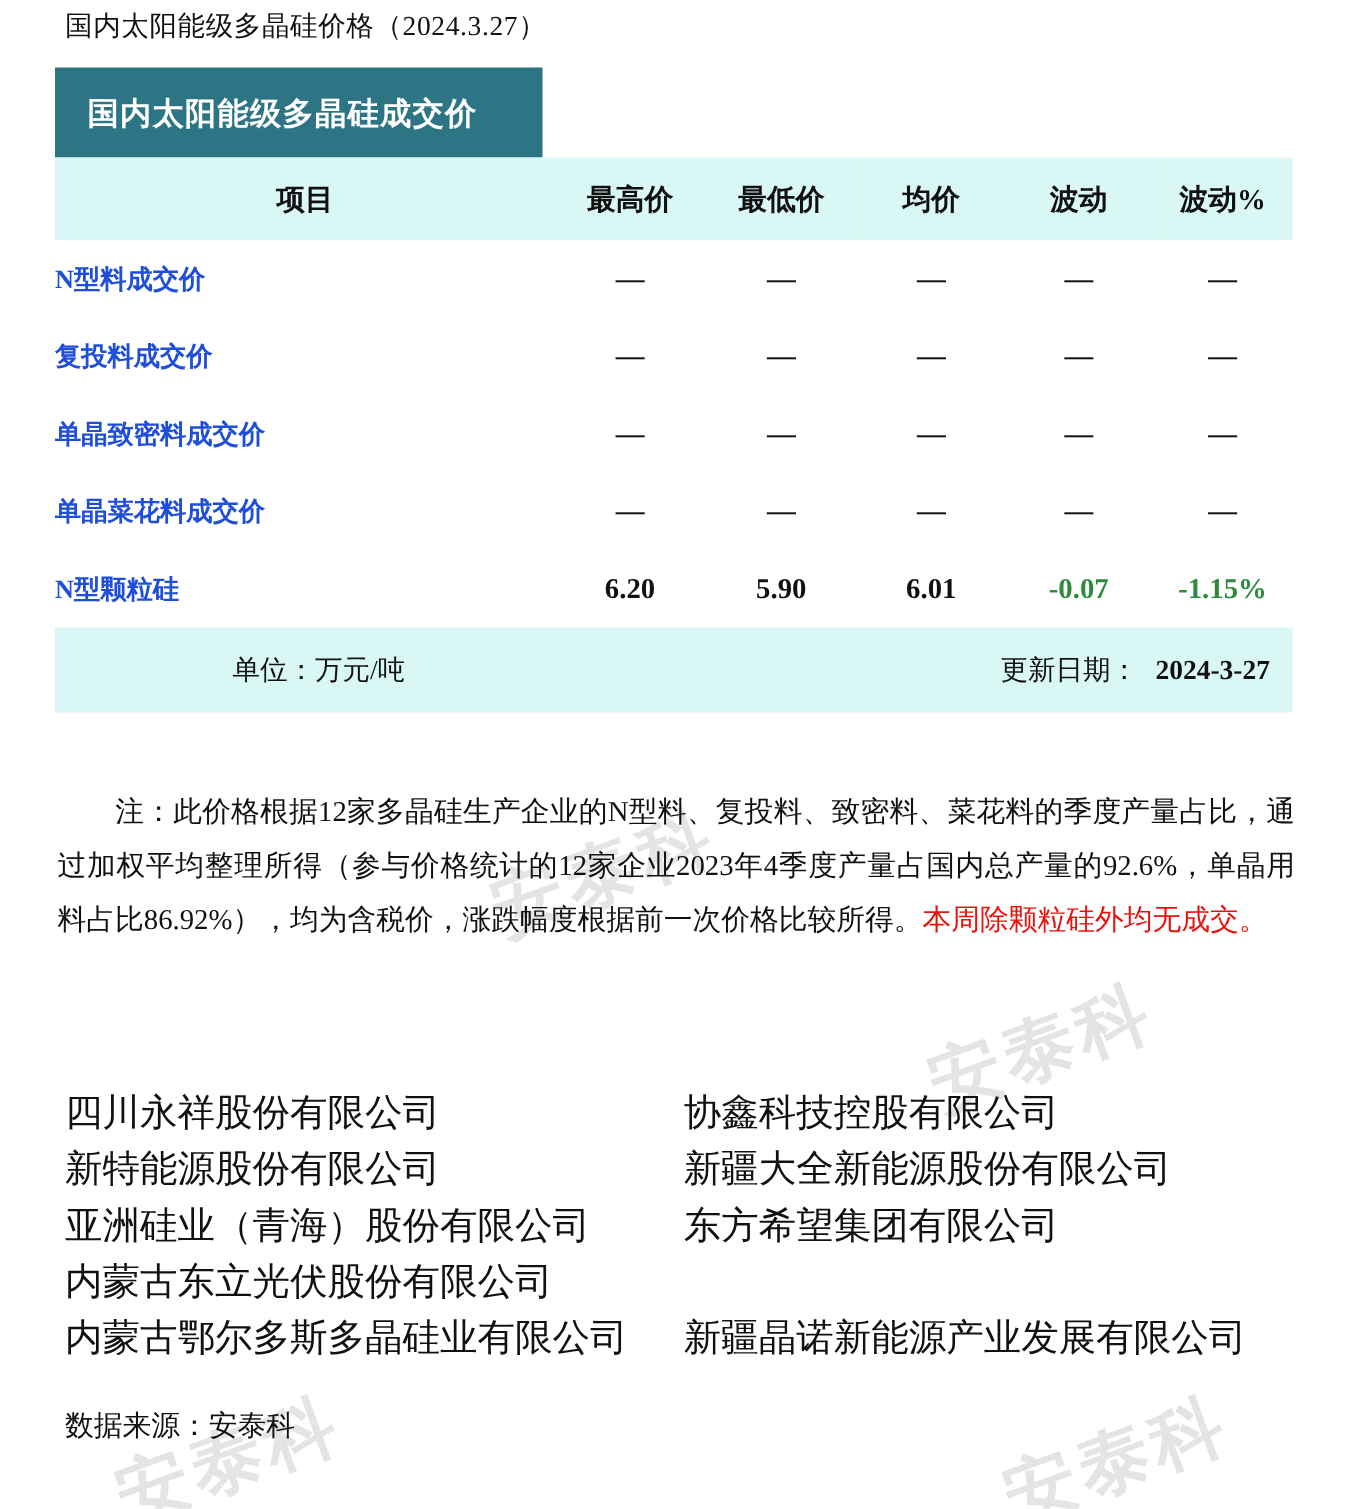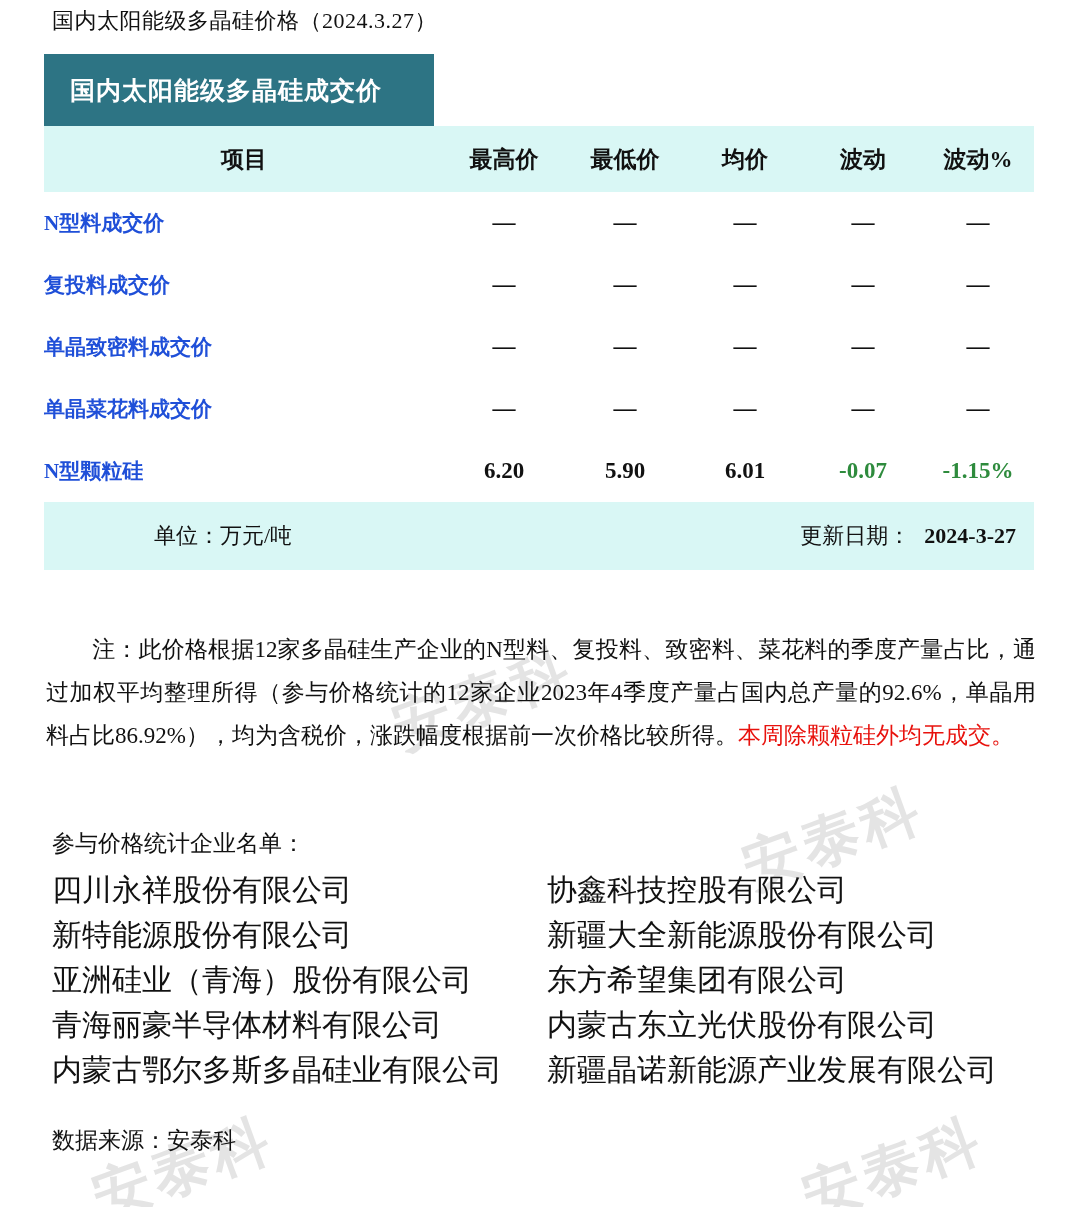--- a/index.html
+++ b/index.html
@@ -126,21 +126,21 @@
   .tbl-foot {
     width: 990px;
     background: #d9f7f5;
     height: 68px;
     display: flex;
     align-items: center;
     box-sizing: border-box;
     padding: 0 18px 0 110px;
     font-size: 22px;
   }
-  .tbl-foot .unit { font-weight: normal; color: #111; }
+  .tbl-foot .unit { font-weight: normal; color: #111; margin-left: 32px; }
   .tbl-foot .spacer { flex: 1; }
   .tbl-foot .upd-label { color: #111; margin-right: 14px; margin-left: 28px; }
   .tbl-foot .upd-date { font-weight: bold; color: #111; }
 
   
   .note {
     position: absolute;
     left: 46px;
     top: 628px;
     width: 990px;
@@ -269,36 +269,34 @@
       <span class="spacer"></span>
       <span class="upd-label">更新日期：</span>
       <span class="upd-date">2024-3-27</span>
     </div>
   </div>
 
   <div class="note">
     <span class="indent"></span><span>注：此价格根据12家多晶硅生产企业的N型料、复投料、致密料、菜花料的季度产量占比，通过加权平均整理所得（参与价格统计的12家企业2023年4季度产量占国内总产量的92.6%，单晶用料占比86.92%），均为含税价，涨跌幅度根据前一次价格比较所得。</span><span class="red">本周除颗粒硅外均无成交。</span>
   </div>
 
-  <div class="list-title">参与价格统计企业名单：</div>
   <div class="co-list">
     <div class="co-row">
       <div class="co-col-l">四川永祥股份有限公司</div>
       <div class="co-col-r">协鑫科技控股有限公司</div>
     </div>
     <div class="co-row">
       <div class="co-col-l">新特能源股份有限公司</div>
       <div class="co-col-r">新疆大全新能源股份有限公司</div>
     </div>
     <div class="co-row">
       <div class="co-col-l">亚洲硅业（青海）股份有限公司</div>
       <div class="co-col-r">东方希望集团有限公司</div>
     </div>
     <div class="co-row">
-      <div class="co-col-l">青海丽豪半导体材料有限公司</div>
       <div class="co-col-r">内蒙古东立光伏股份有限公司</div>
     </div>
     <div class="co-row">
       <div class="co-col-l">内蒙古鄂尔多斯多晶硅业有限公司</div>
       <div class="co-col-r">新疆晶诺新能源产业发展有限公司</div>
     </div>
   </div>
 
   <div class="source">数据来源：安泰科</div>
 

